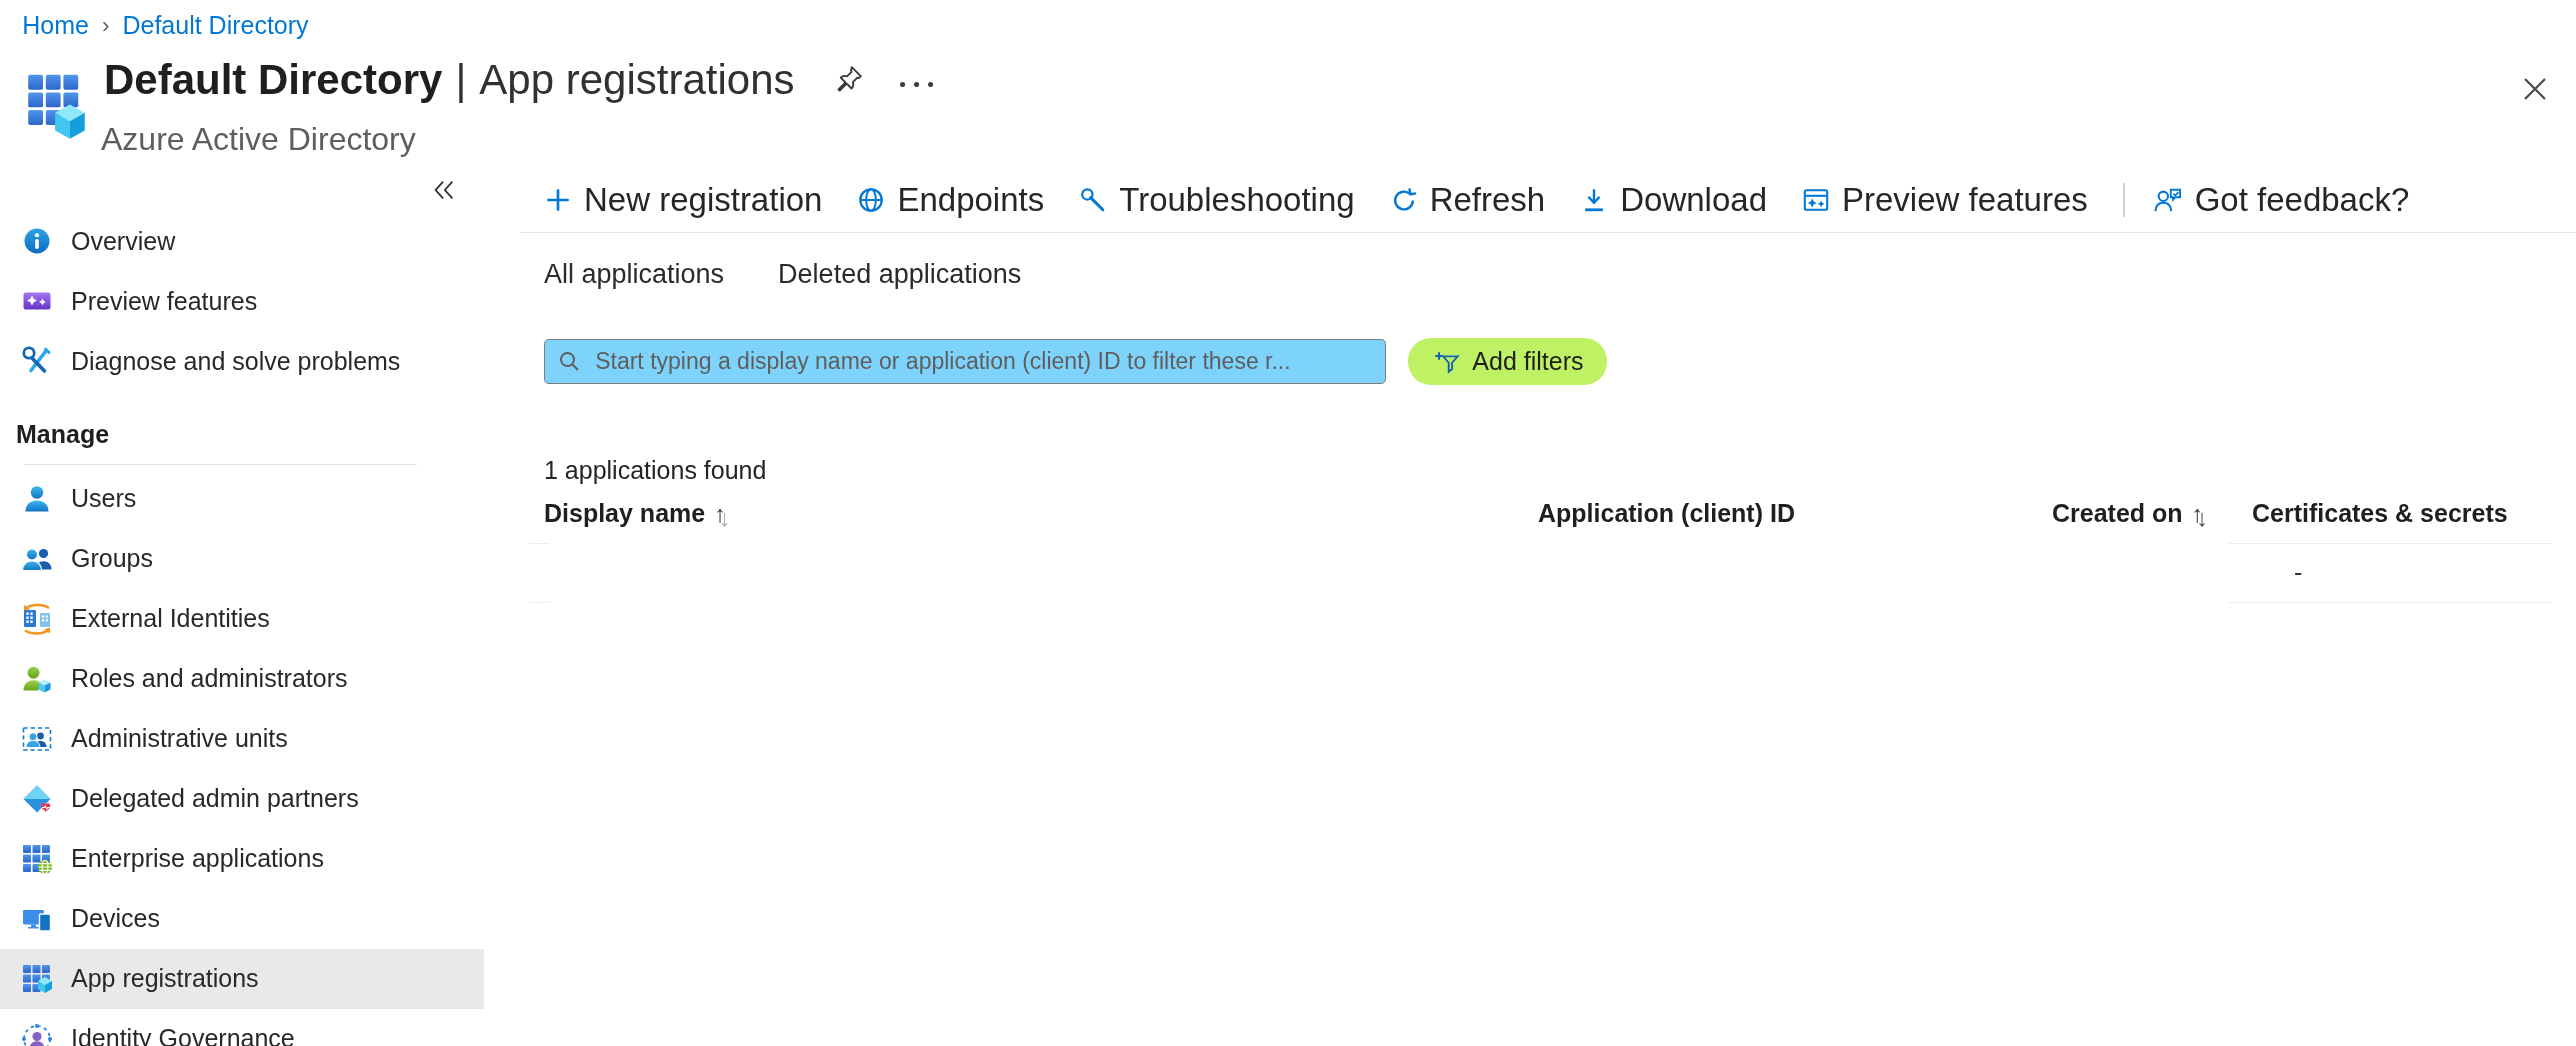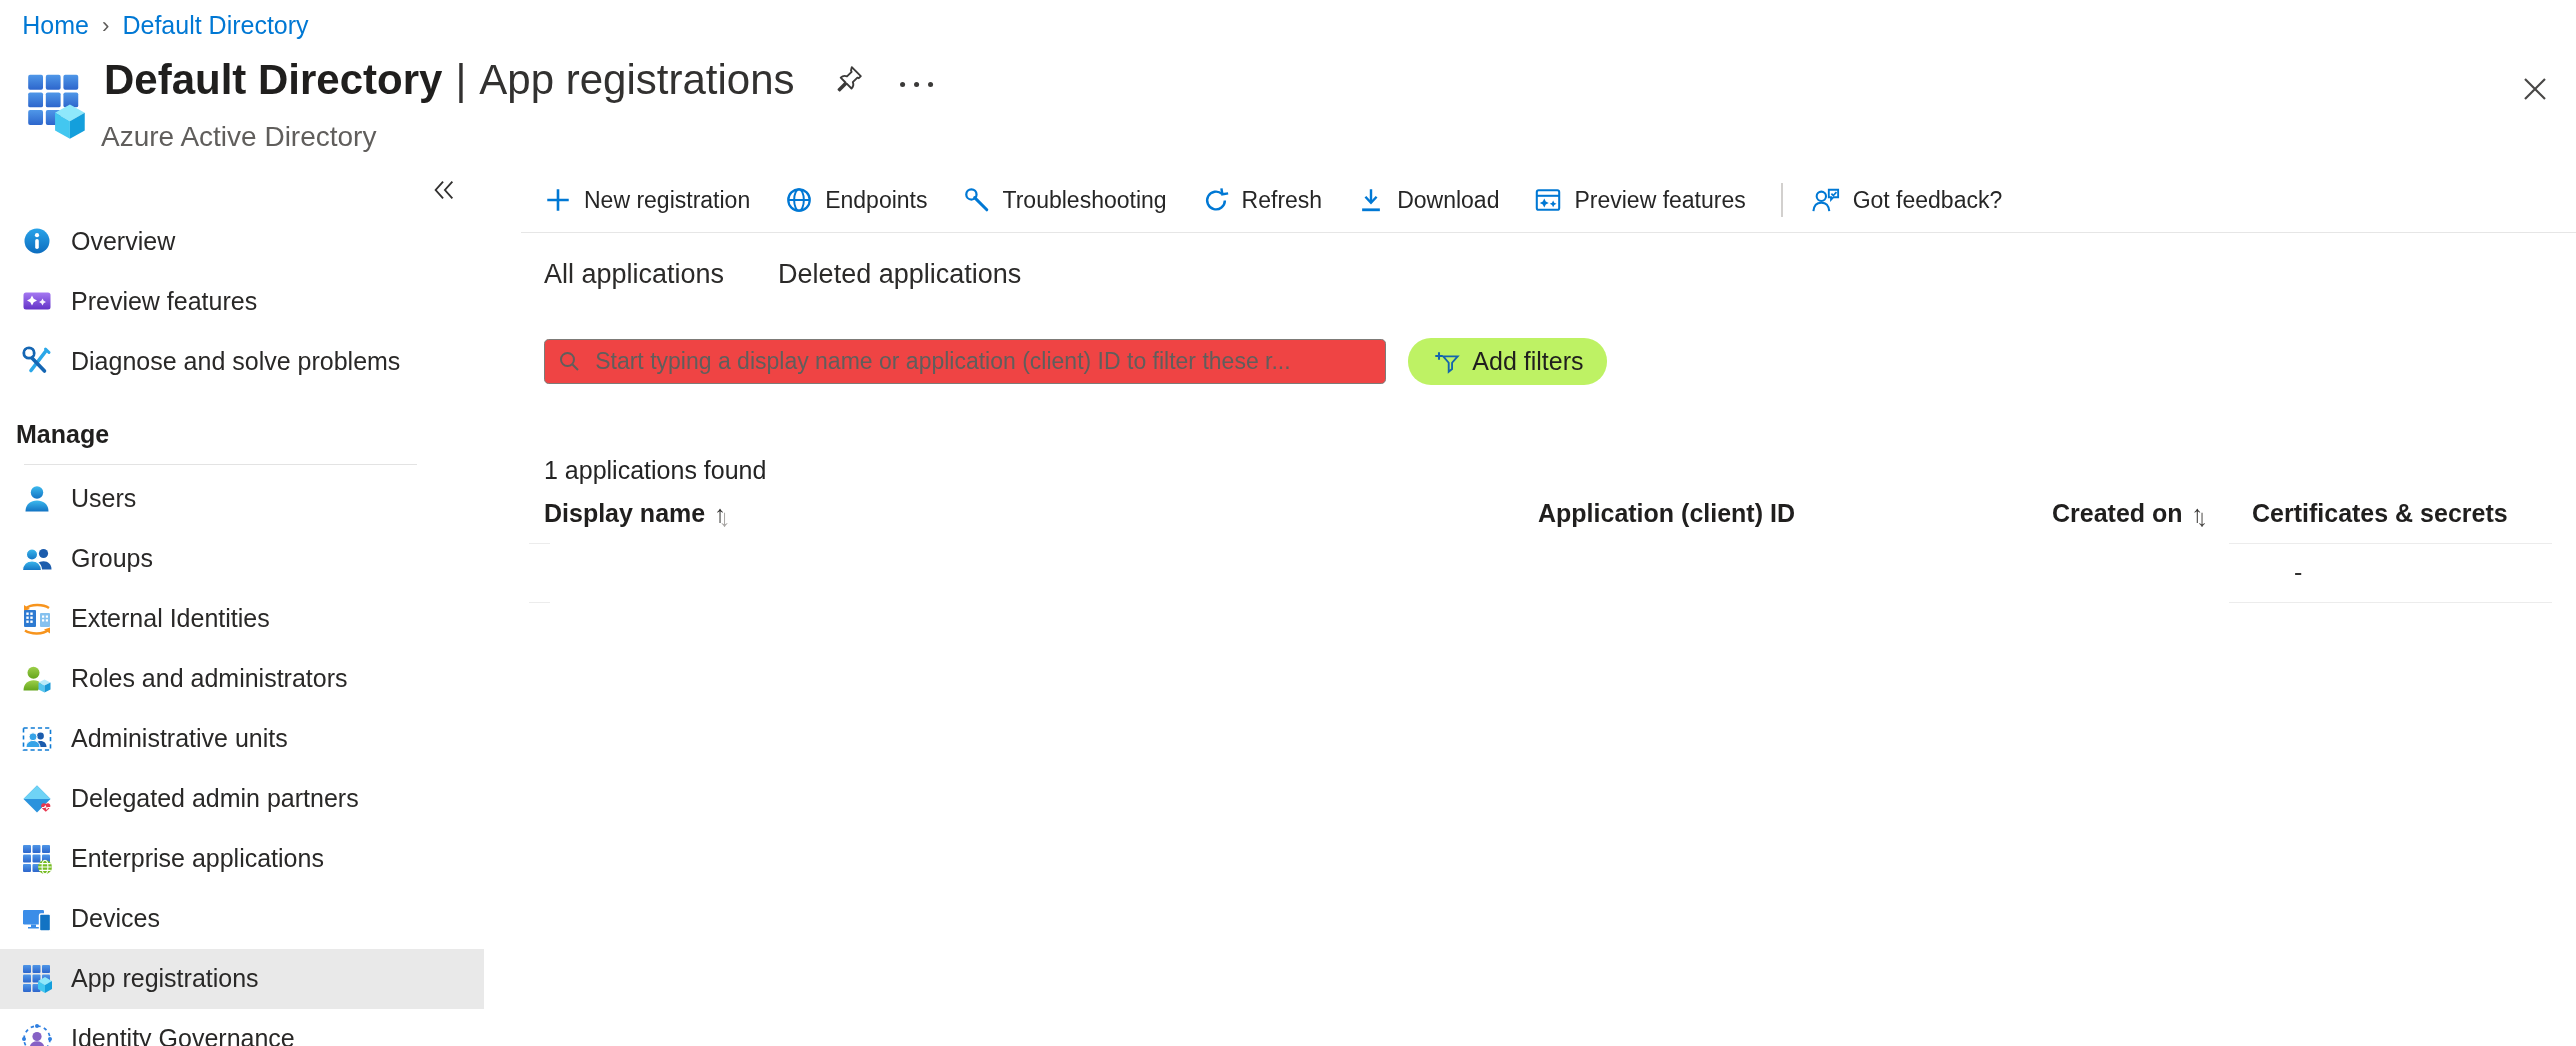--- a/index.html
+++ b/index.html
@@ -30,21 +30,21 @@
     display: flex; align-items: center; font-size: 42px; color: #201f1e;
     white-space: nowrap;
   }
   .title-bold { font-weight: 700; }
   .title-sep { margin: 0 13px; color: #323130; font-weight: 400; }
   .title-rest { font-weight: 400; color: #323130; }
   .pin-btn { margin-left: 37px; display: flex; align-items: center; cursor: pointer; }
   .more-btn { margin-left: 32px; display: flex; align-items: center; cursor: pointer; padding-top: 9.3px; }
   .subtitle {
     position: absolute; left: 101px; top: 121px;
-    font-size: 28px; color: #605e5c;
+    font-size: 32px; color: #605e5c;
   }
   .close-btn { position: absolute; top: 74px; right: 26px; cursor: pointer; }
   
   .body { position: absolute; top: 168px; left: 0; right: 0; bottom: 0; display: flex; }
   
   .sidebar { width: 484px; flex: 0 0 484px; overflow: hidden; }
   .collapse-row { height: 43px; display: flex; justify-content: flex-end; padding-right: 26px; align-items: center; }
   .collapse-btn { cursor: pointer; display: flex; }
   .nav-item {
     height: 60px; display: flex; align-items: center; gap: 17px;
@@ -57,29 +57,29 @@
     display: flex; align-items: center; font-size: 25px; font-weight: 700; color: #201f1e;
   }
   .nav-divider { border-top: 1.9px solid #e3e3e3; margin: 0 67px 3.7px 24px; }
   
   .content { flex: 1; padding-left: 60px; position: relative; }
   .toolbar {
     height: 65px; display: flex; align-items: center;
     margin-left: -23px; padding-left: 23px;
     border-bottom: 1.9px solid #e6e6e6;
   }
-  .tb-item { display: flex; align-items: center; gap: 12px; margin-right: 35px; font-size: 23px; color: #262626; cursor: pointer; white-space: nowrap; }
+  .tb-item { display: flex; align-items: center; gap: 12px; margin-right: 35px; font-size: 33px; color: #262626; cursor: pointer; white-space: nowrap; }
   .tb-divider { width: 1.9px; height: 34px; background: #d2d0ce; margin: 0 28px 0 0; }
   .tabs { display: flex; gap: 54px; padding-top: 26px; }
   .tab { font-size: 27px; color: #2b2a29; padding-bottom: 11.2px; border-bottom: 5.6px solid transparent; cursor: pointer; }
   .tab.selected { font-weight: 700; border-bottom-color: #0078d4; color: #201f1e; }
   .filter-row { margin-top: 32px; display: flex; align-items: center; gap: 22.3px; }
   .search-box {
     width: 842px; height: 45px; border: 1.9px solid #7d7b78; border-radius: 4.7px;
-    display: flex; align-items: center; padding: 0 13px; gap: 11.2px; background: #ef4444;
+    display: flex; align-items: center; padding: 0 13px; gap: 11.2px; background: #7dd3fc;
   }
   .search-box input {
     border: none; outline: none; flex: 1; font-size: 23px; color: #323130;
     font-family: "Liberation Sans", "DejaVu Sans", sans-serif; background: transparent;
   }
   .search-box input::placeholder { color: #605e5c; opacity: 1; }
   .add-filters {
     height: 47px; padding: 0 24px; border-radius: 23px; border: none;
     background: #bef264; display: flex; align-items: center; gap: 12px;
     font-size: 25px; color: #201f1e; cursor: pointer;

